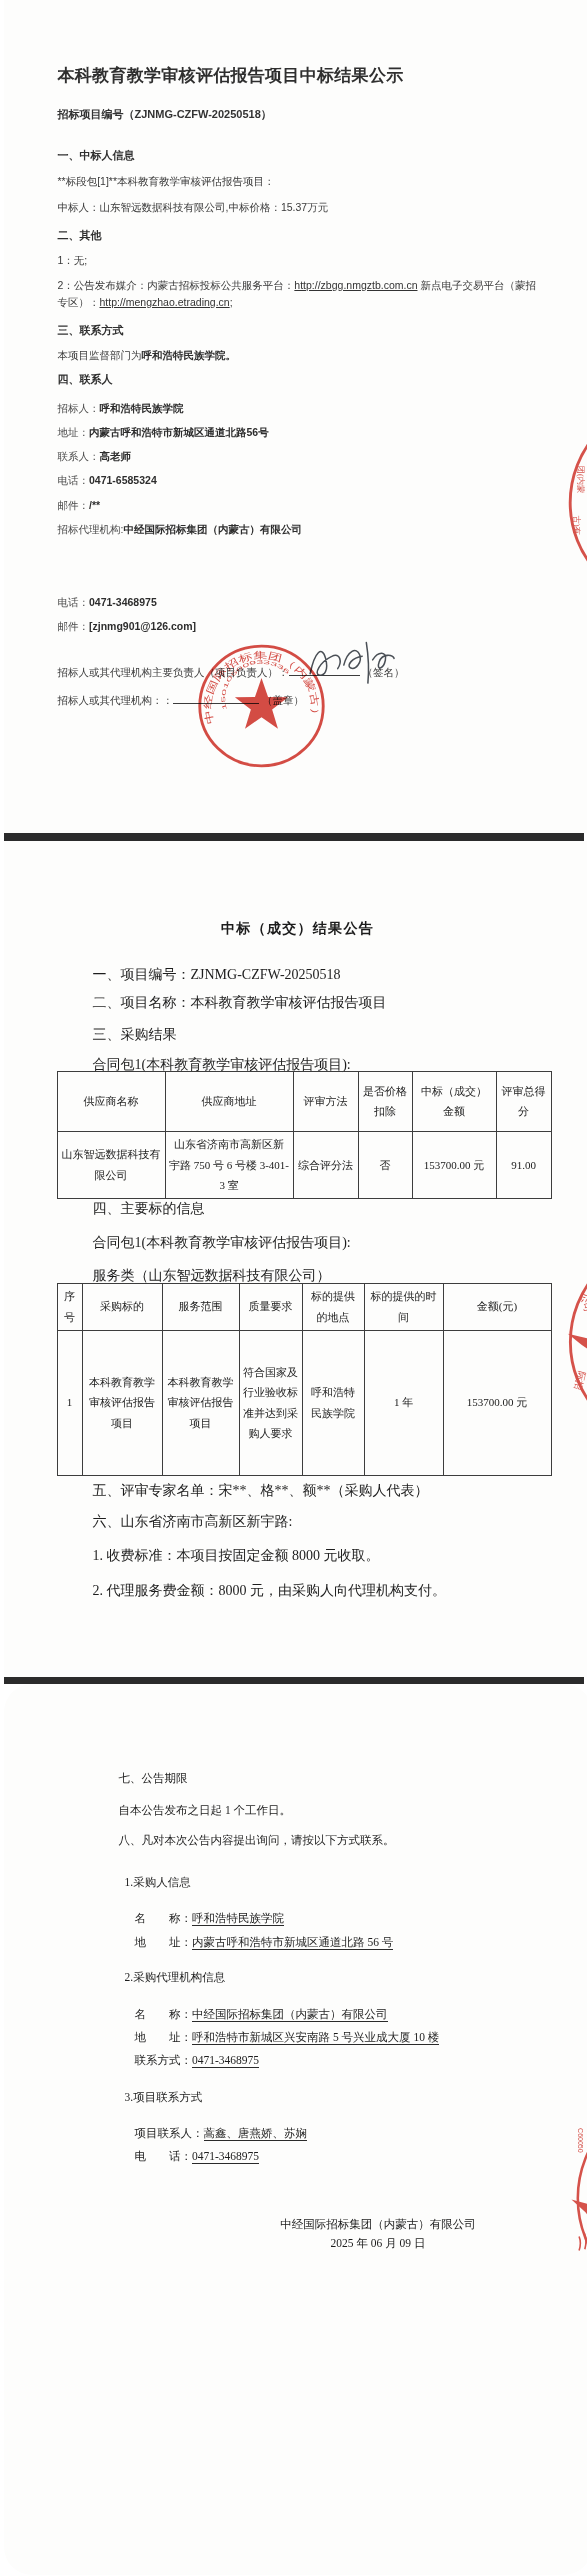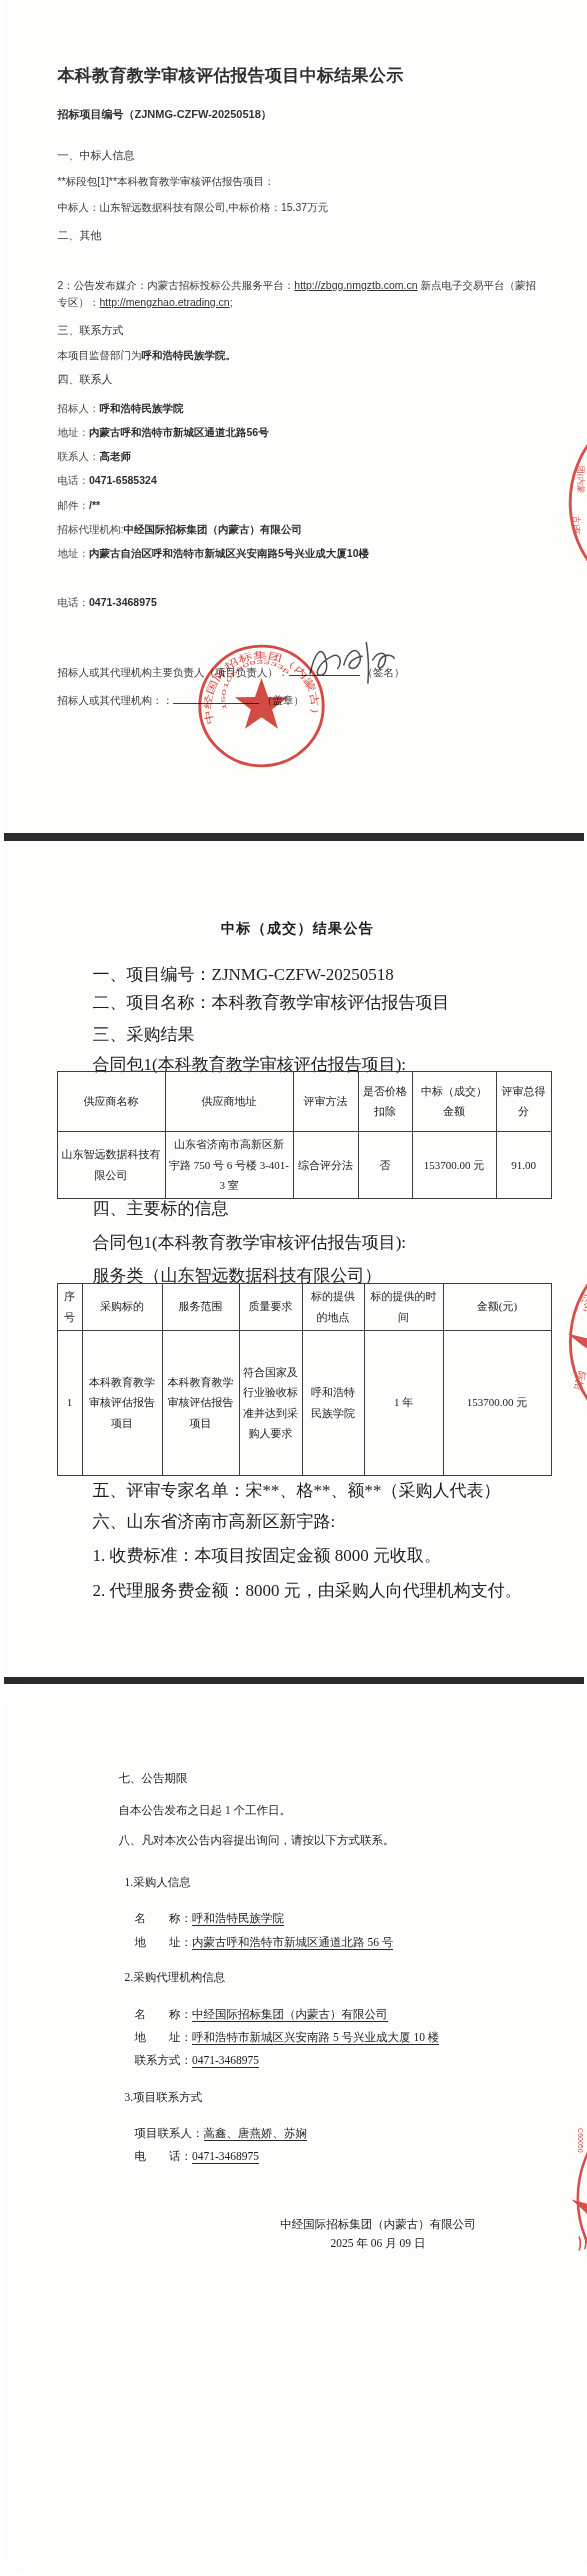--- a/index.html
+++ b/index.html
@@ -8,32 +8,32 @@
   #page1{height:833px;font-family:"Liberation Sans","DejaVu Sans",sans-serif;color:#333;}
   #page2,#page3{font-family:"Liberation Serif","DejaVu Serif",serif;color:#1c1c1c;}
   #page2{height:836px;}
   #page3{height:891px;border-radius:28px;}
   .page-sep{height:7.7px;background:#2b2b2b;}
   .abs{position:absolute;}
 
   
   .p1-title{left:54px;top:64px;font-size:17px;font-weight:bold;color:#2f2f2f;letter-spacing:0.3px;}
   .p1-sub{left:54px;top:107px;font-size:11px;font-weight:bold;}
-  .p1-h{left:54px;font-size:11px;font-weight:normal;color:#303030;}
+  .p1-h{left:54px;font-size:11px;font-weight:bold;color:#303030;}
   .p1-line{left:54px;right:54px;font-size:10.5px;line-height:17px;color:#3a3a3a;}
   .p1-line b{font-weight:bold;color:#2e2e2e;}
   .p1-link{color:#333;text-decoration:underline;word-break:break-all;}
   .c-label{color:#4a4a4a;}
   .c-value{font-weight:bold;color:#2d2d2d;}
   .blank-line{display:inline-block;border-bottom:1px solid #3c3c3c;height:9px;vertical-align:baseline;}
   .seal-svg{mix-blend-mode:multiply;}
 
   
   .p2-title{left:0;right:0;top:79px;text-align:center;font-size:14px;font-weight:600;letter-spacing:1.3px;}
-  .p2-line{left:89px;right:25.5px;font-size:17px;line-height:19px;color:#1d1d1d;}
+  .p2-line{left:89px;right:25.5px;font-size:14px;line-height:19px;color:#1d1d1d;}
   .p3-line{font-size:11.5px;line-height:19px;color:#1d1d1d;}
   .u{border-bottom:0.6px solid #2a2a2a;padding-bottom:0.6px;}
   table.scan{border-collapse:collapse;table-layout:fixed;width:495px;background:transparent;}
   table.scan td,table.scan th{border:1px solid #3d3d3d;text-align:center;vertical-align:middle;
     font-size:11px;font-weight:400;line-height:1.85;padding:2.6px 3.2px;color:#1b1b1b;
     font-family:"Liberation Serif","DejaVu Serif",serif;word-break:break-all;}
   th.hbold{font-weight:bold;}
   .footer-block{left:272px;width:205px;text-align:center;font-size:11.5px;line-height:19px;}
 </style>
 </head>
@@ -43,35 +43,36 @@
 
   <section class="page" id="page1">
     <div class="abs p1-title">本科教育教学审核评估报告项目中标结果公示</div>
     <div class="abs p1-sub">招标项目编号（ZJNMG-CZFW-20250518）</div>
 
     <div class="abs p1-h" style="top:148px">一、中标人信息</div>
     <div class="abs p1-line" style="top:173px">**标段包[1]**本科教育教学审核评估报告项目：</div>
     <div class="abs p1-line" style="top:199px">中标人：山东智远数据科技有限公司,中标价格：15.37万元</div>
 
     <div class="abs p1-h" style="top:228px">二、其他</div>
+    <div class="abs p1-line" style="top:252px">1：无;</div>
     <div class="abs p1-line" style="top:277px"><span>2：公告发布媒介：内蒙古招标投标公共服务平台：</span><a class="p1-link" href="#">http://zbgg.nmgztb.com.cn</a><span> 新点电子交易平台（蒙招专区）：</span><a class="p1-link" href="#">http://mengzhao.etrading.cn</a><span>;</span></div>
 
     <div class="abs p1-h" style="top:323px">三、联系方式</div>
     <div class="abs p1-line" style="top:347px"><span>本项目监督部门为</span><b>呼和浩特民族学院。</b></div>
 
     <div class="abs p1-h" style="top:372px">四、联系人</div>
 
     <div class="abs p1-line" style="top:400px"><span class="c-label">招标人：</span><span class="c-value">呼和浩特民族学院</span></div>
     <div class="abs p1-line" style="top:424px"><span class="c-label">地址：</span><span class="c-value">内蒙古呼和浩特市新城区通道北路56号</span></div>
     <div class="abs p1-line" style="top:448px"><span class="c-label">联系人：</span><span class="c-value">高老师</span></div>
     <div class="abs p1-line" style="top:472px"><span class="c-label">电话：</span><span class="c-value">0471-6585324</span></div>
     <div class="abs p1-line" style="top:497px"><span class="c-label">邮件：</span><span class="c-value">/**</span></div>
     <div class="abs p1-line" style="top:521px"><span class="c-label">招标代理机构:</span><span class="c-value">中经国际招标集团（内蒙古）有限公司</span></div>
-    <div class="abs p1-line" style="top:545px"><span class="c-label">地址：</span><span class="c-value">内蒙古自治区呼和浩特市新城区兴安南路5号兴业成大厦10楼</span></div>
     <div class="abs p1-line" style="top:594px"><span class="c-label">电话：</span><span class="c-value">0471-3468975</span></div>
+    <div class="abs p1-line" style="top:618px"><span class="c-label">邮件：</span><span class="c-value">[zjnmg901@126.com]</span></div>
 
     <div class="abs p1-line" style="top:664px"><span>招标人或其代理机构主要负责人（项目负责人）：</span><span class="blank-line" style="width:71px"></span> <span>（签名）</span></div>
     <div class="abs p1-line" style="top:692px"><span>招标人或其代理机构：：</span><span class="blank-line" style="width:86px"></span> <span>（盖章）</span></div>
 
     <svg class="abs" style="left:300px;top:636px;transform:rotate(-4deg)" width="96" height="57" viewBox="0 0 150 90">
       <g fill="none" stroke="#3b4148" stroke-width="2.4" stroke-linecap="round" opacity="0.92">
         <path d="M8,55 C18,20 30,12 34,32 C38,52 30,60 22,58 C14,56 24,38 44,30 C58,24 60,40 52,50"></path>
         <path d="M62,45 C70,22 84,18 88,30 C92,42 80,55 72,50 C66,46 76,34 92,33"></path>
         <path d="M100,12 C102,35 101,58 98,76"></path>
         <path d="M108,40 C118,26 132,28 128,42 C124,56 112,58 118,44 C124,30 140,34 142,40"></path>

